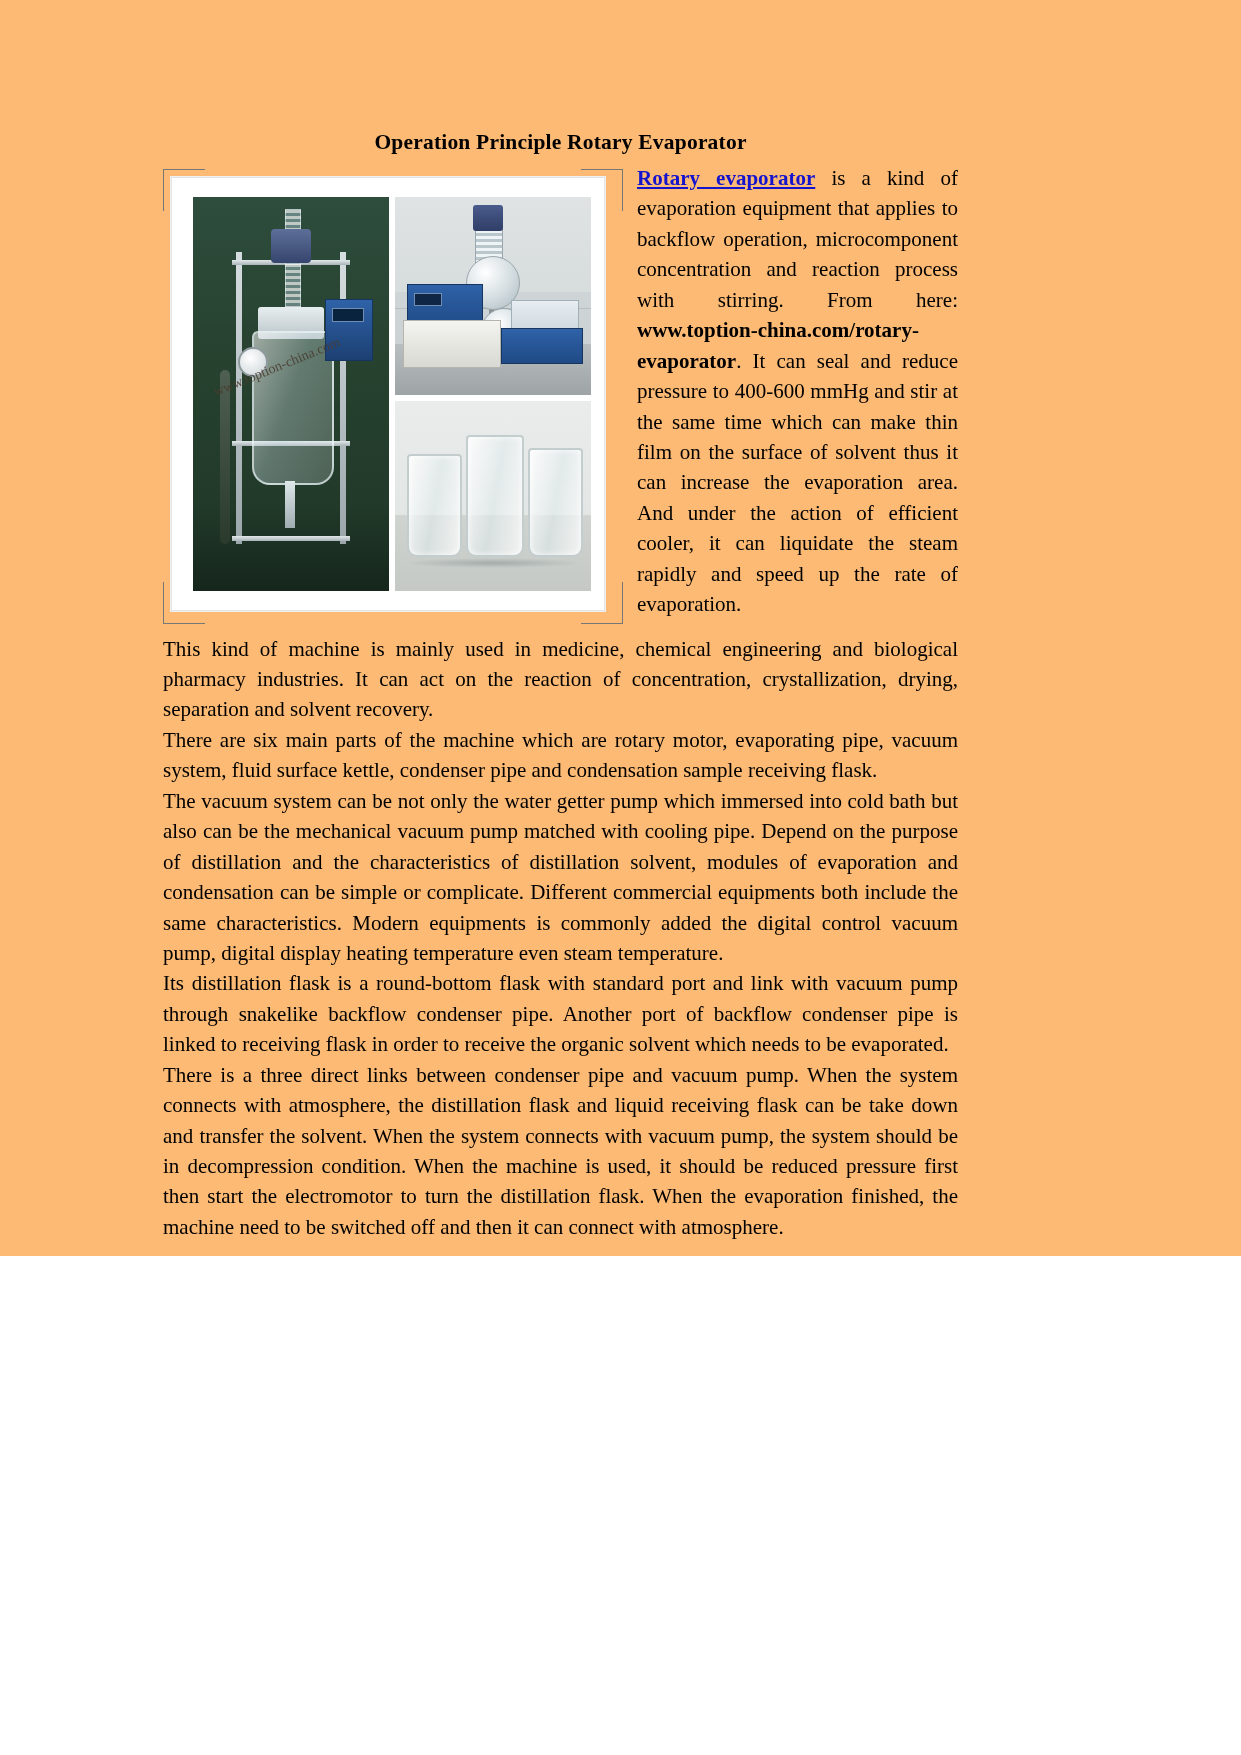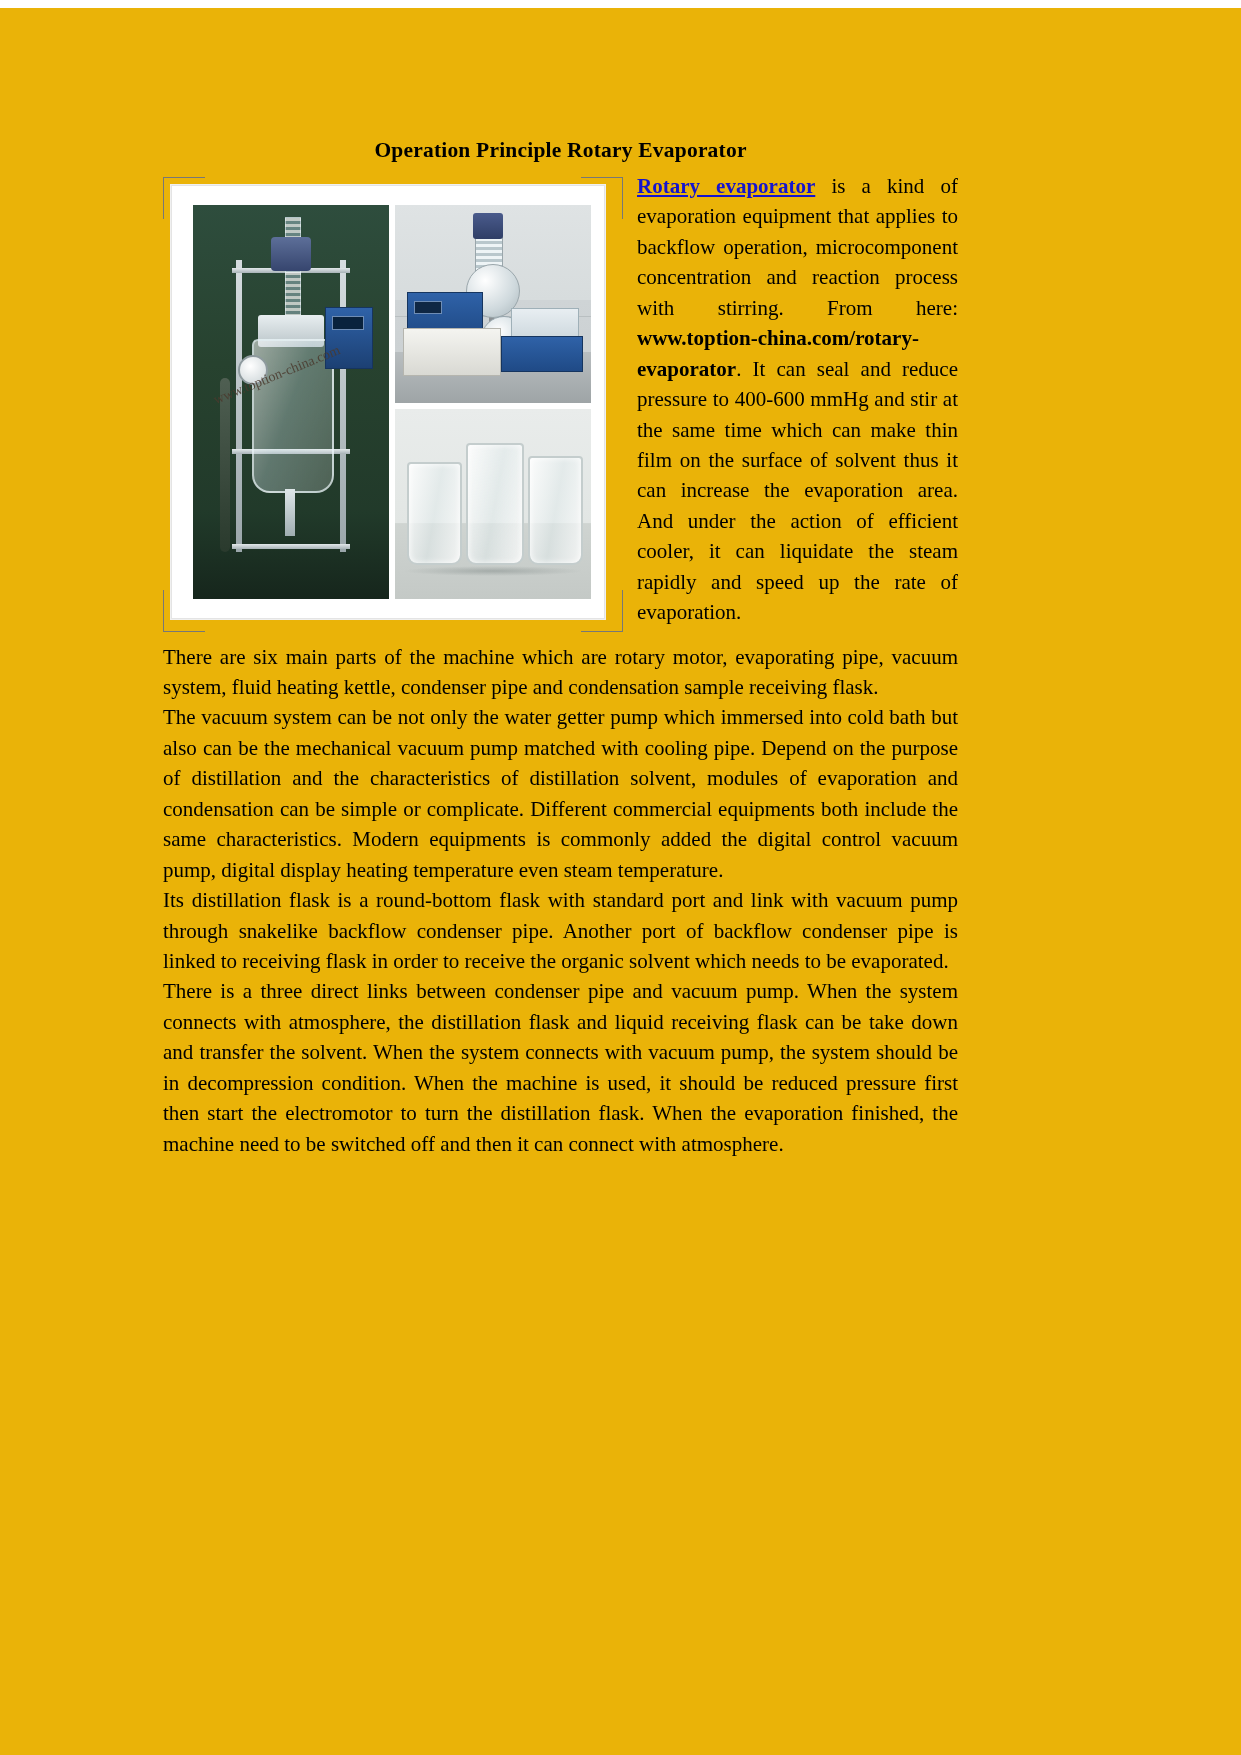--- a/index.html
+++ b/index.html
@@ -7,23 +7,23 @@
     padding: 0;
     background: #ffffff;
   }
   body {
     font-family: "Liberation Serif", serif;
     color: #000000;
   }
   .page {
     position: relative;
     width: 1241px;
-    height: 1747px;
-    margin: 8px auto;
-    background: #eab308;
+    height: 1256px;
+    margin: 0 auto;
+    background: #fdba74;
     overflow: hidden;
   }
   .content {
     position: absolute;
     left: 163px;
     top: 130px;
     width: 795px;
   }
   .doc-title {
     text-align: center;
@@ -319,19 +319,20 @@
           <div class="shadow"></div>
         </div>
 
       </div>
     </div>
 
     <p class="lead"><a class="link" href="#">Rotary evaporator</a><span> is a kind of evaporation equipment that applies to backflow operation, microcomponent concentration and reaction process with stirring. From here: </span><span class="bold-url">www.toption-china.com/rotary-evaporator</span><span>. It can seal and reduce pressure to 400-600 mmHg and stir at the same time which can make thin film on the surface of solvent thus it can increase the evaporation area. And under the action of efficient cooler, it can liquidate the steam rapidly and speed up the rate of evaporation.</span></p>
 
     <div class="spacer-gap"></div>
 
-    <p class="tail">There are six main parts of the machine which are rotary motor, evaporating pipe, vacuum system, fluid heating kettle, condenser pipe and condensation sample receiving flask.</p>
+    <p>This kind of machine is mainly used in medicine, chemical engineering and biological pharmacy industries. It can act on the reaction of concentration, crystallization, drying, separation and solvent recovery.</p>
+    <p class="tail">There are six main parts of the machine which are rotary motor, evaporating pipe, vacuum system, fluid surface kettle, condenser pipe and condensation sample receiving flask.</p>
     <p>The vacuum system can be not only the water getter pump which immersed into cold bath but also can be the mechanical vacuum pump matched with cooling pipe. Depend on the purpose of distillation and the characteristics of distillation solvent, modules of evaporation and condensation can be simple or complicate. Different commercial equipments both include the same characteristics. Modern equipments is commonly added the digital control vacuum pump, digital display heating temperature even steam temperature.</p>
     <p>Its distillation flask is a round-bottom flask with standard port and link with vacuum pump through snakelike backflow condenser pipe. Another port of backflow condenser pipe is linked to receiving flask in order to receive the organic solvent which needs to be evaporated.</p>
     <p>There is a three direct links between condenser pipe and vacuum pump. When the system connects with atmosphere, the distillation flask and liquid receiving flask can be take down and transfer the solvent. When the system connects with vacuum pump, the system should be in decompression condition. When the machine is used, it should be reduced pressure first then start the electromotor to turn the distillation flask. When the evaporation finished, the machine need to be switched off and then it can connect with atmosphere.</p>
 
   </div>
 </div>
 
 </body></html>

